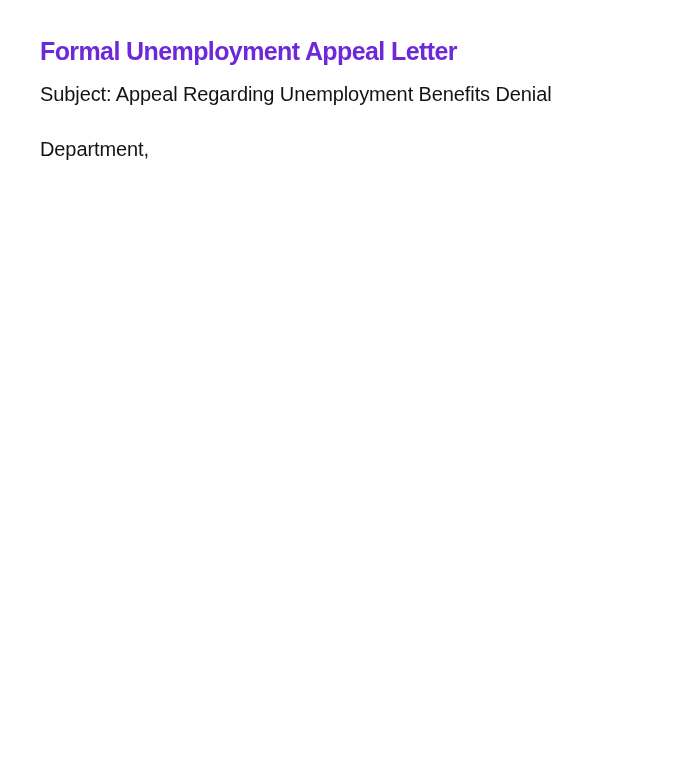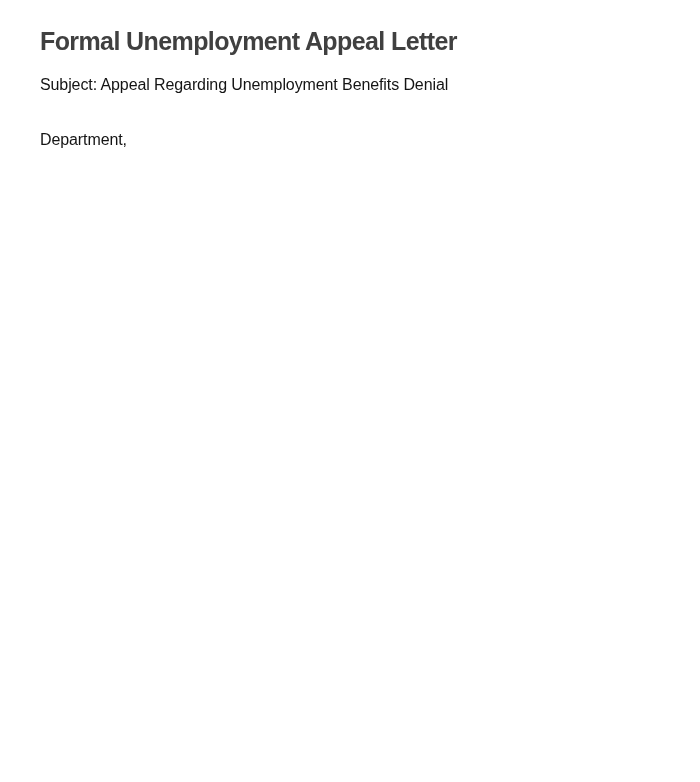--- a/index.html
+++ b/index.html
@@ -19,25 +19,25 @@
       position: absolute;
       left: 40px;
       top: 24px;
       width: 610px;
     }
     .title {
       font-size: 25px;
       font-weight: bold;
       letter-spacing: -0.6px;
       line-height: 34px;
-      margin: 0 0 9px 0;
-      color: #404040;
+      margin: 10px 0 9px 0;
+      color: #6d28d9;
     }
     .para {
-      font-size: 16px;
+      font-size: 20px;
       line-height: 35px;
       margin: 0 0 20px 0;
       letter-spacing: -0.1px;
       color: #141414;
     }
   </style>
 </head>
 <body>
 
 <div class="doc">

